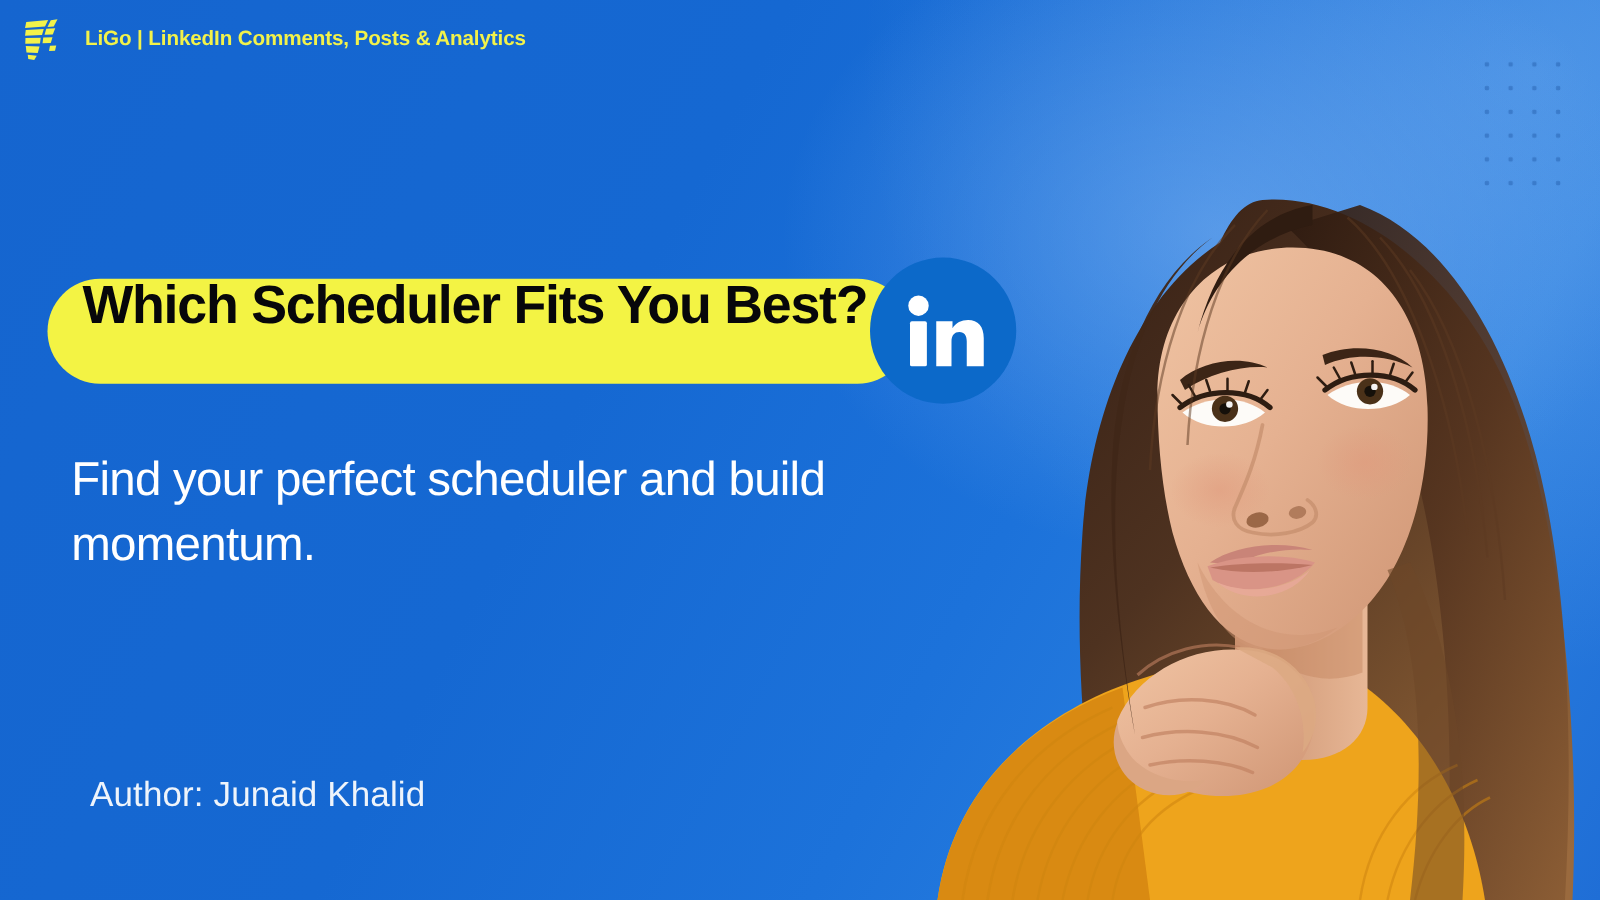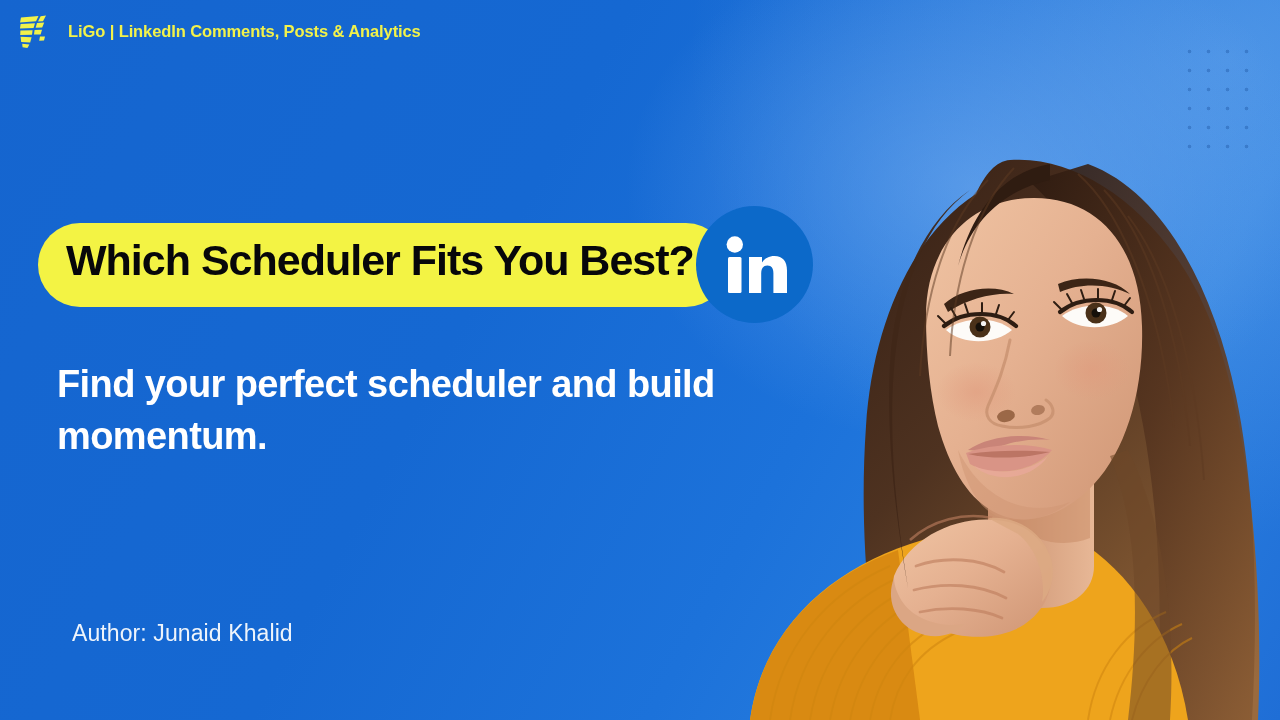--- a/index.html
+++ b/index.html
@@ -45,21 +45,21 @@
   
   .headline-wrap{
     position:absolute; left:38px; top:206px;
     z-index:30; display:flex; align-items:center;
   }
   .headline-pill{
     background:#f3f344;
     border-radius:999px;
     height:84px;
     padding:0 34px 8px 28px;
-    display:flex; align-items:center;
+    display:flex; 
     position:relative; z-index:1;
   }
   .headline-text{
     color:#07070a;
     font-size:43px;
     font-weight:bold;
     letter-spacing:-1.0px;
     white-space:nowrap;
     line-height:1;
   }
@@ -70,30 +70,30 @@
     position:relative; z-index:2;
     display:flex; align-items:center; justify-content:center;
   }
   .li-badge svg{ display:block; }
 
   
   .subtitle{
     position:absolute; left:57px; top:358px;
     width:730px; z-index:30;
     color:#ffffff;
-    font-size:38px; font-weight:bold;
+    font-size:38px; font-weight:normal;
     line-height:1.38;
     letter-spacing:-0.6px;
   }
 
   
   .author{
     position:absolute; left:72px; top:620px;
     z-index:30;
-    color:#eef4fb; font-size:23px; font-weight:normal;
+    color:#eef4fb; font-size:28px; font-weight:normal;
     letter-spacing:0.1px;
   }
 
   
   .subject{
     position:absolute; right:-18px; bottom:0;
     width:640px; height:600px;
     z-index:20;
     pointer-events:none;
   }

